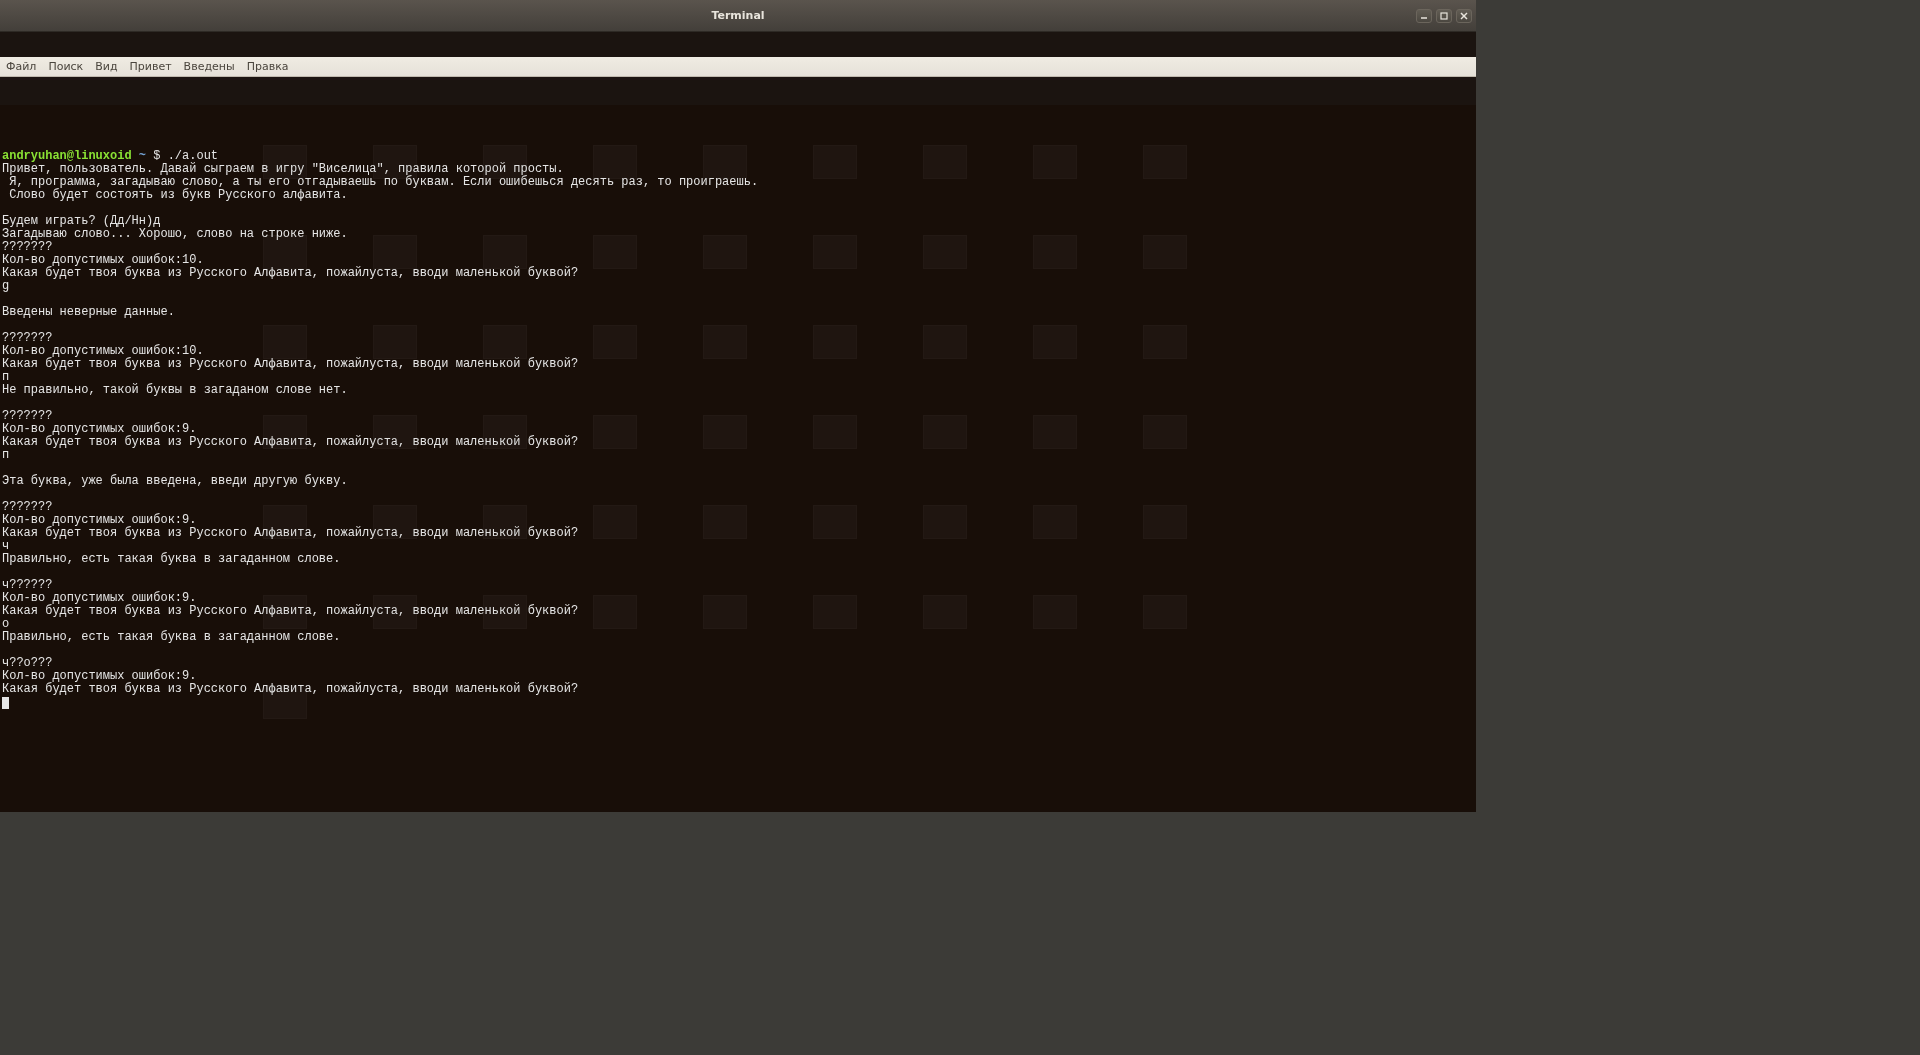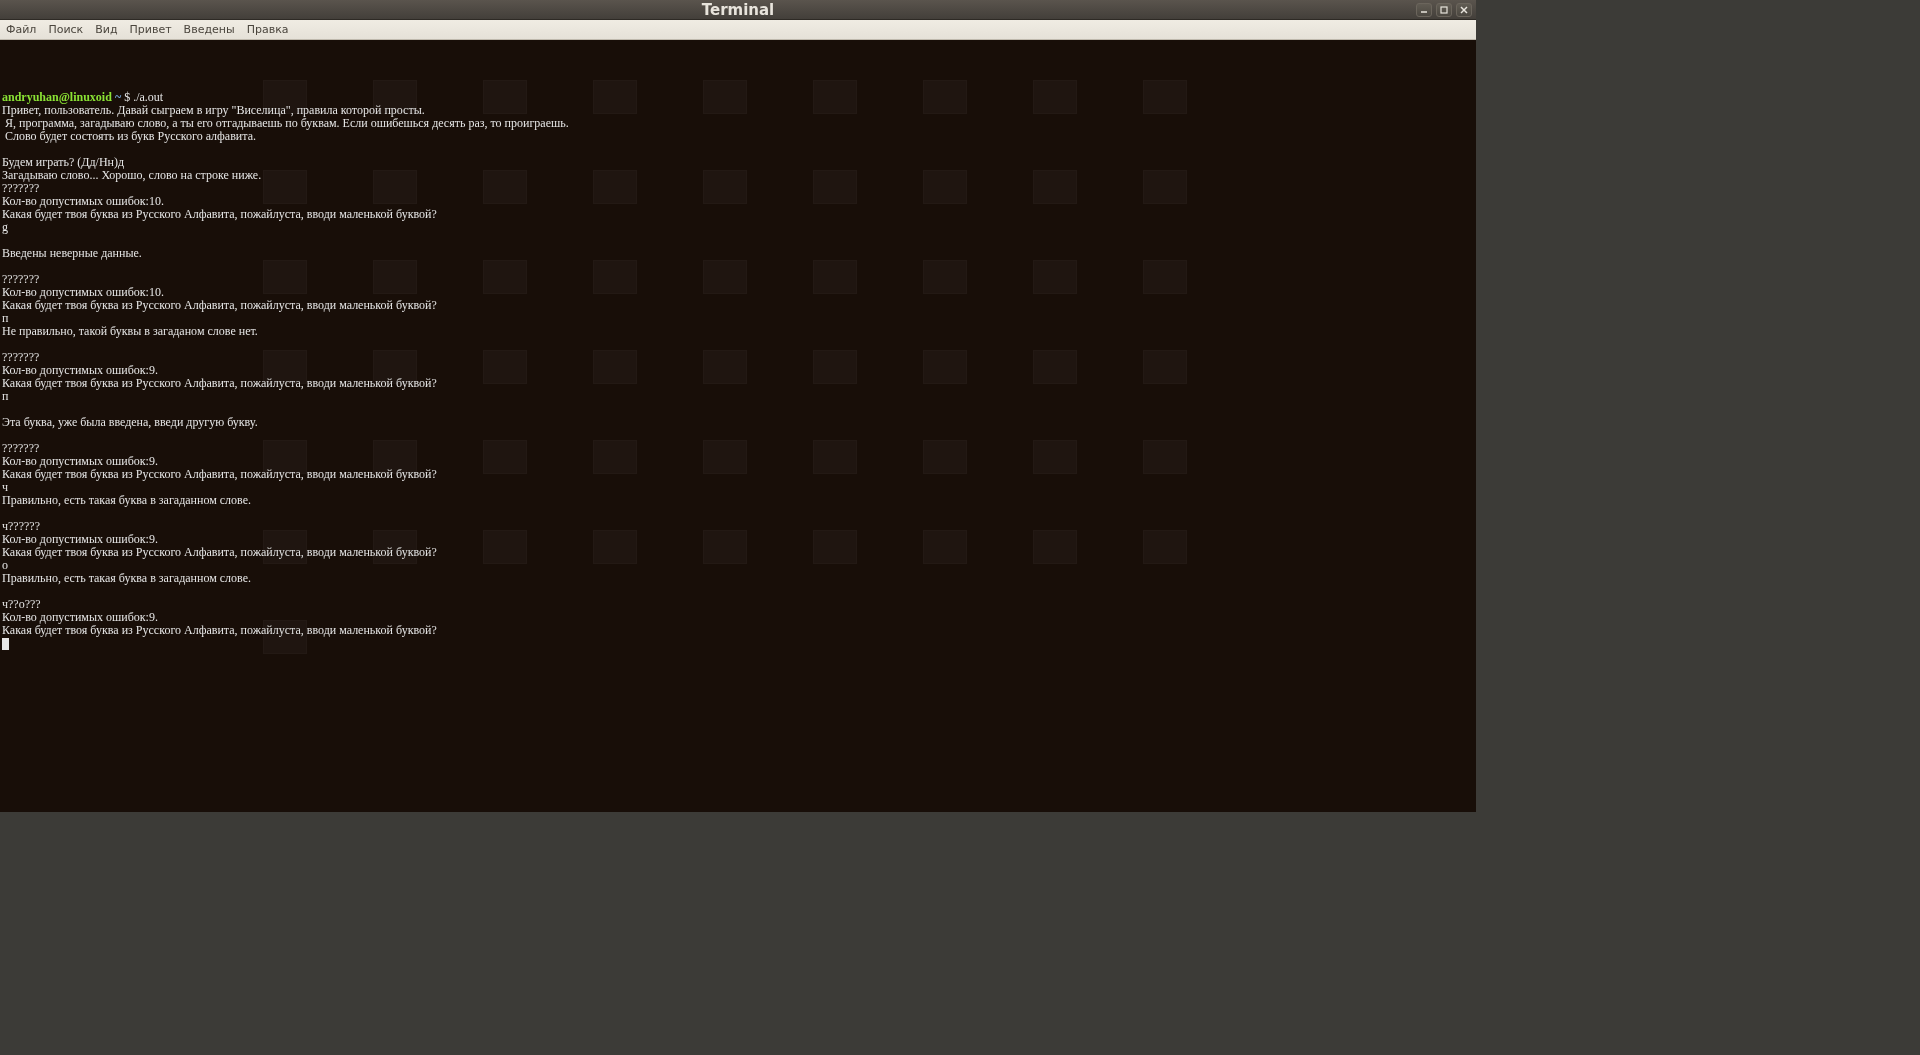--- a/index.html
+++ b/index.html
@@ -10,27 +10,27 @@
     overflow: hidden;
   }
   .window {
     width: 1476px;
     height: 812px;
     display: flex;
     flex-direction: column;
     background: #1b1410;
   }
   .titlebar {
-    height: 20px;
+    height: 32px;
     background: linear-gradient(to bottom, #5a544d 0%, #433f3a 100%);
     display: flex;
     align-items: center;
     position: relative;
     color: #e8e4dc;
-    font-size: 15px;
+    font-size: 11px;
     border-bottom: 1px solid #2e2a25;
     text-align: center;
   }
   .titlebar-title {
     position: absolute;
     left: 50%;
     transform: translateX(-50%);
     font-weight: bold;
   }
   .titlebar-spacer { flex: 1; }
@@ -46,32 +46,34 @@
   .titlebar-btn svg { width: 10px; height: 10px; }
   .menubar {
     height: 20px;
     background: linear-gradient(#f0ece3,#e5e1d8);
     display: flex; align-items: center;
     font-size: 11px;
     color: #4a453d;
     padding: 0 6px;
     gap: 12px;
     border-bottom: 1px solid #bfb9ad;
+    margin-top: 25px;
   }
   .menubar-item { cursor: pointer; }
   .terminal-area {
     flex: 1;
     background: rgba(24,14,8,0.92);
     position: relative;
-    font-family: Liberation Serif, serif;
+    font-family: Liberation Mono, monospace;
     font-size: 12px; line-height: 13px;
     color: #e6e6e6;
-    padding: 12px 2px;
+    padding: 6px 2px;
     white-space: pre;
     overflow: hidden;
+    margin-top: 28px;
   }
   .terminal-line { white-space: pre; }
   .prompt-user { color: #8ae234; font-weight: bold; }
   .prompt-tilde { color: #729fcf; font-weight: bold; }
   .prompt-dollar { color: #e6e6e6; }
   .cursor {
     display: inline-block;
     width: 7px; height: 12px;
     background: #e6e6e6;
     vertical-align: bottom;

